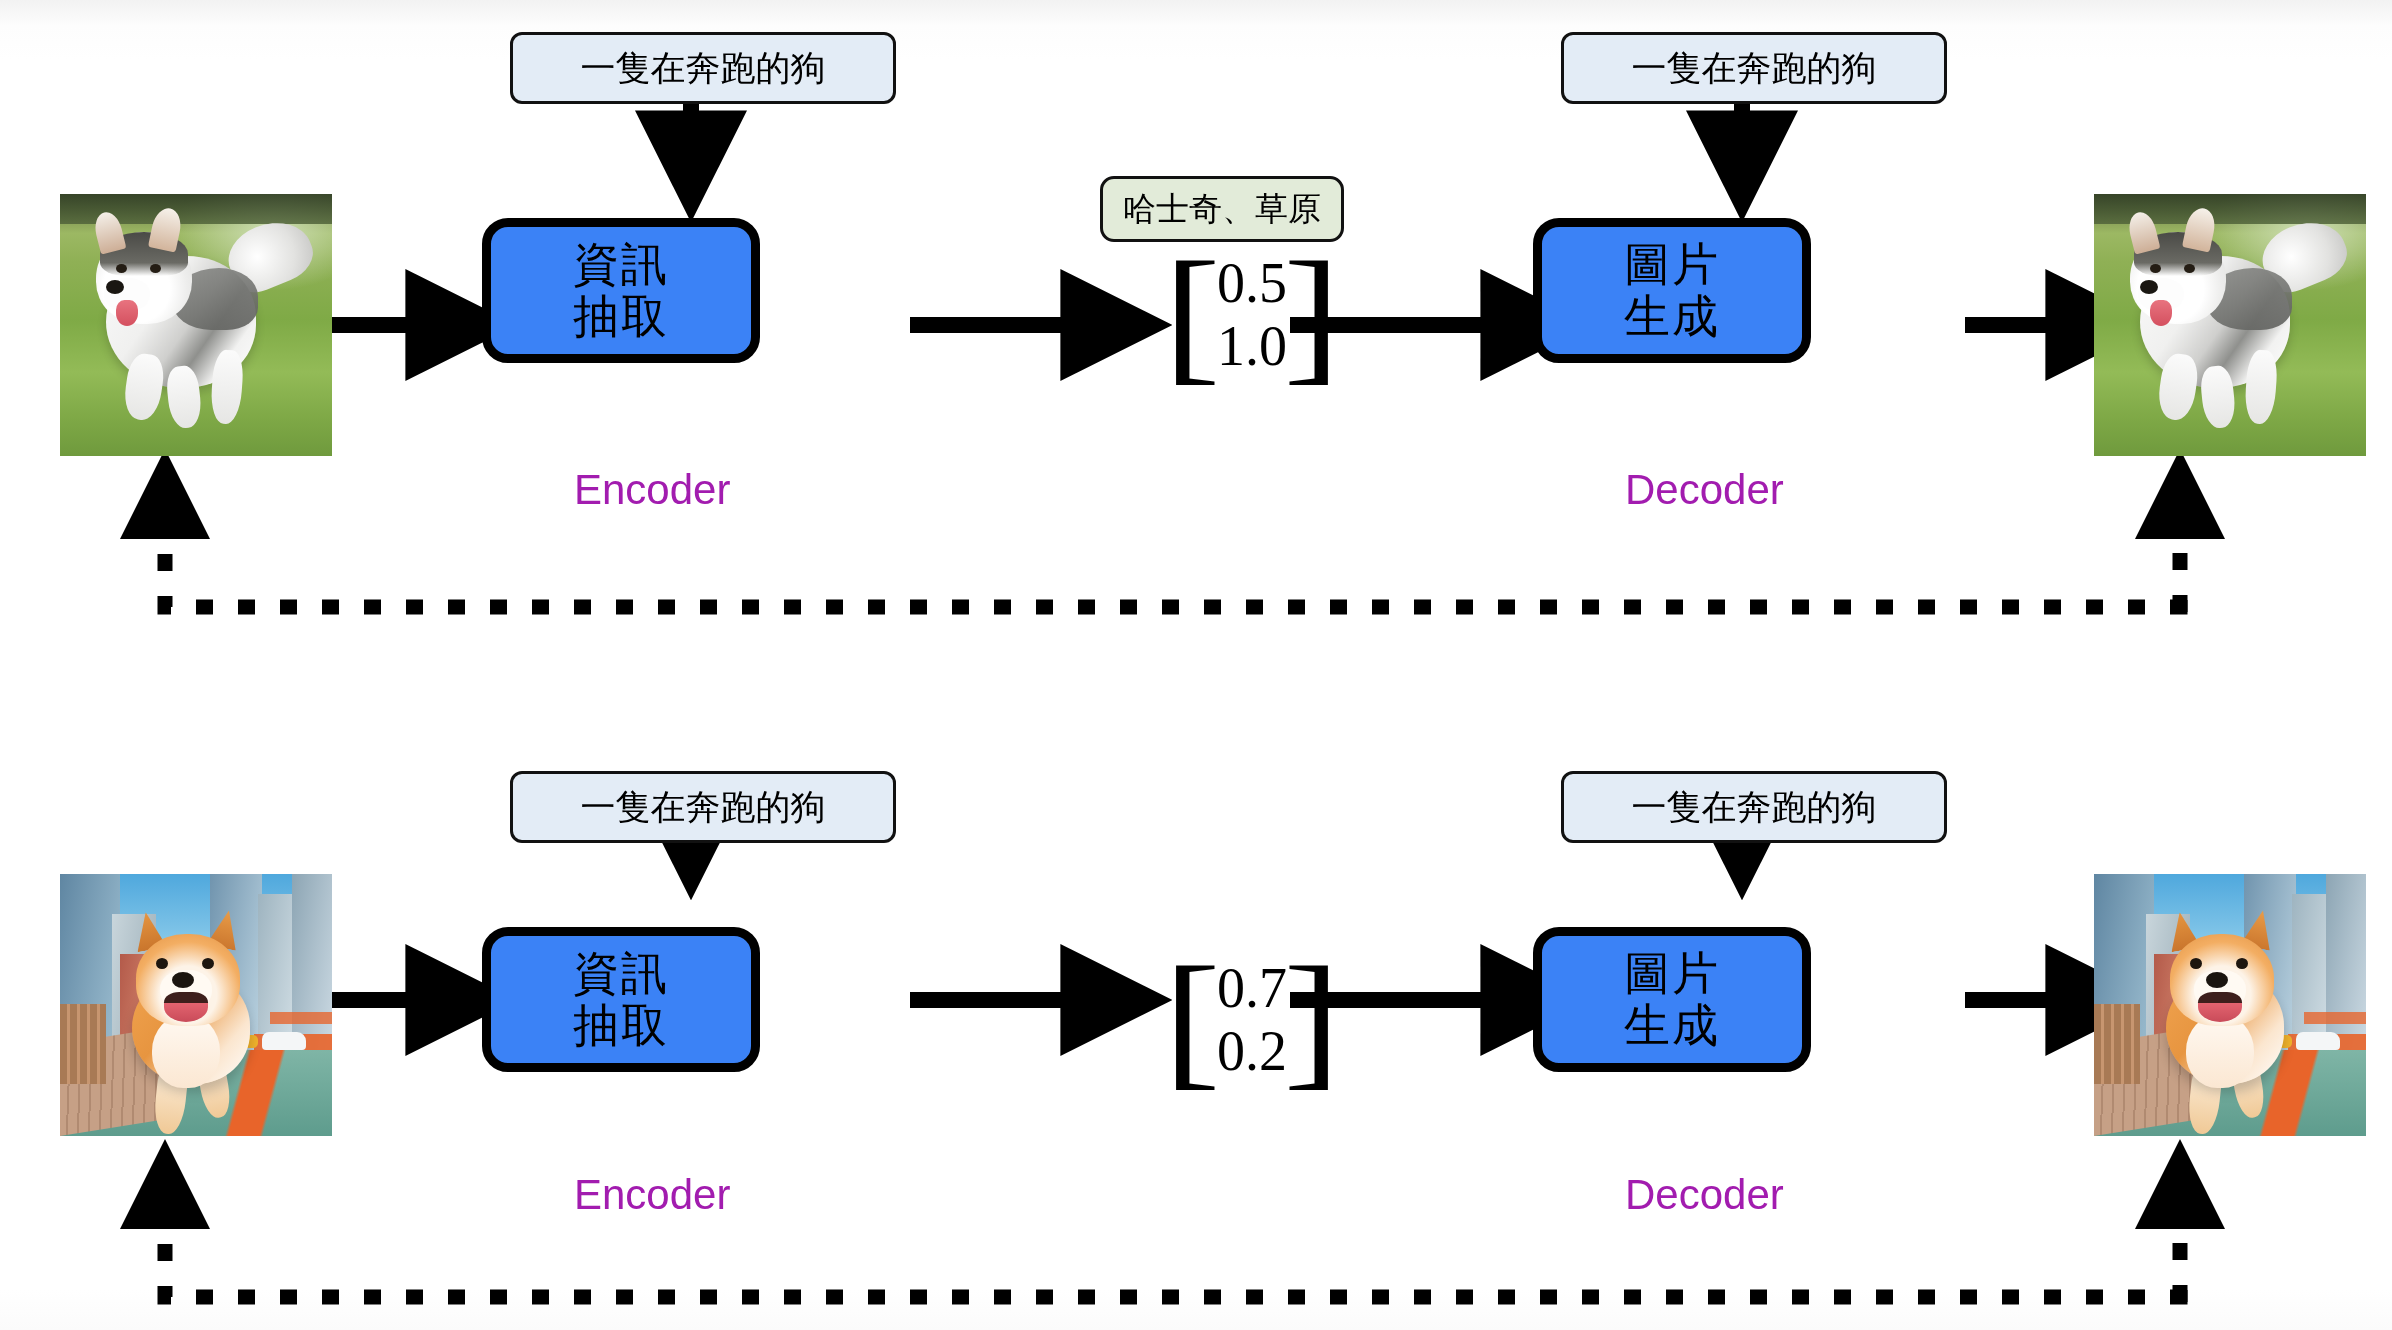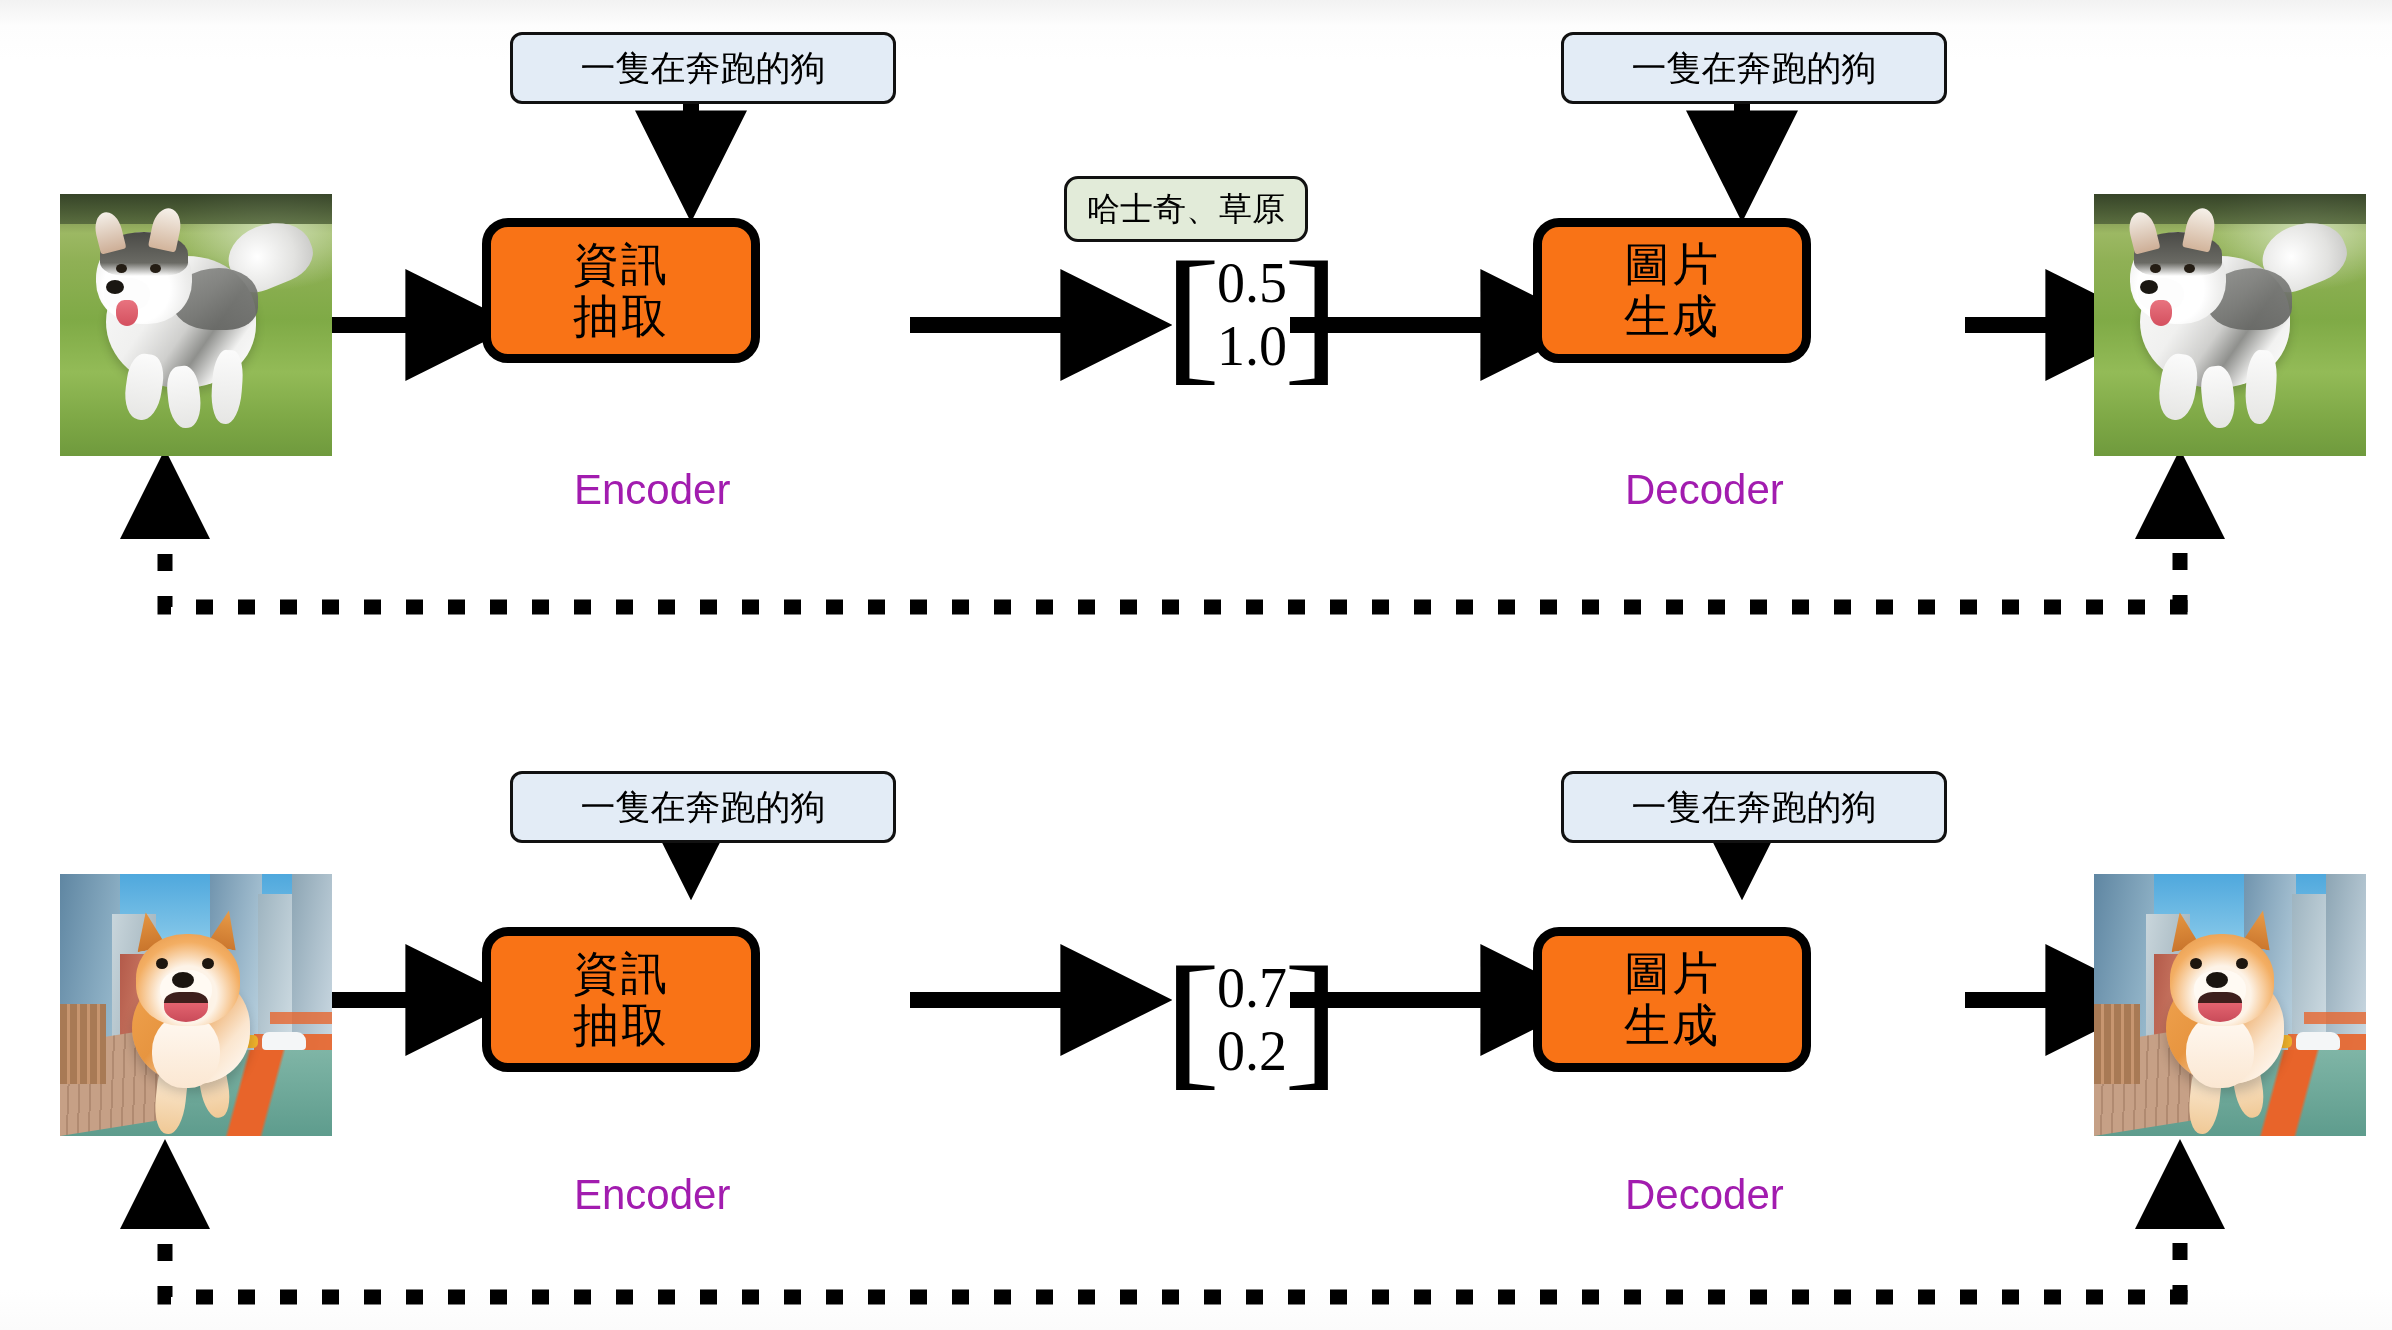--- a/index.html
+++ b/index.html
@@ -88,36 +88,36 @@
   .shiba .nose{position:absolute;left:112px;top:98px;width:22px;height:16px;border-radius:50%;background:#1b1510;}
   .shiba .mouth{position:absolute;left:104px;top:118px;width:44px;height:30px;border-radius:40% 40% 58% 58%;
      background:linear-gradient(to bottom,#3d1f1c 0 38%,#e2636f 38%,#c94b59);}
   .shiba .legA,.shiba .legB{position:absolute;border-radius:36% 36% 46% 46%;
      background:linear-gradient(to bottom,#fdf1e1,#f0c996);}
   .shiba .legA{left:96px;top:186px;width:30px;height:74px;transform:rotate(6deg);}
   .shiba .legB{left:140px;top:178px;width:28px;height:66px;transform:rotate(-10deg);}
 
   
   .proc{position:absolute;width:278px;height:145px;box-sizing:border-box;
-     background:#f97316;border:9px solid #000;border-radius:26px;
+     background:#3b82f6;border:9px solid #000;border-radius:26px;
      display:flex;flex-direction:column;align-items:center;justify-content:center;}
   .proc span{display:block;font-size:46px;line-height:1.12;color:#000;letter-spacing:2px;
      font-family:"DejaVu Sans","Liberation Sans",sans-serif;}
 
   .caption{position:absolute;height:72px;box-sizing:border-box;
      background:#e3ecf6;border:3px solid #111;border-radius:12px;
      display:flex;align-items:center;justify-content:center;
      font-size:35px;color:#000;padding:0 18px;white-space:nowrap;
      font-family:"DejaVu Sans","Liberation Sans",sans-serif;}
 
   .greenlbl{position:absolute;height:66px;box-sizing:border-box;
      background:#e2ebd9;border:3px solid #111;border-radius:14px;
      display:flex;align-items:center;justify-content:center;
      font-size:33px;color:#000;padding:0 20px;white-space:nowrap;
-     font-family:"DejaVu Sans","Liberation Sans",sans-serif;}
+     font-family:"DejaVu Sans","Liberation Sans",sans-serif;margin-left:36px;}
 
   .rolelbl{position:absolute;font-size:42px;color:#a21caf;white-space:nowrap;
      font-family:"Liberation Sans","DejaVu Sans",sans-serif;}
 
   
   .vec{position:absolute;display:flex;align-items:center;
        font-family:"Liberation Serif","DejaVu Serif",serif;color:#000;}
   .vec .brk{font-size:150px;line-height:.78;font-weight:400;transform:scaleX(1.15);}
   .vec .nums{display:flex;flex-direction:column;align-items:flex-start;font-size:56px;line-height:1.12;}
 

